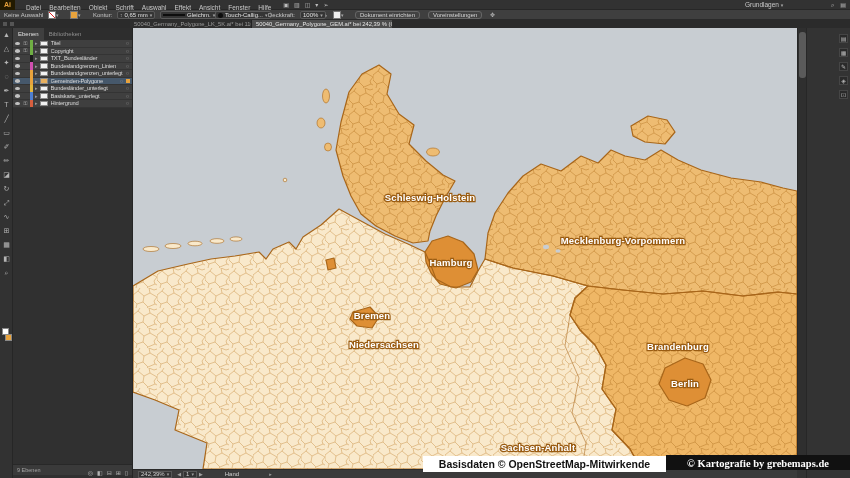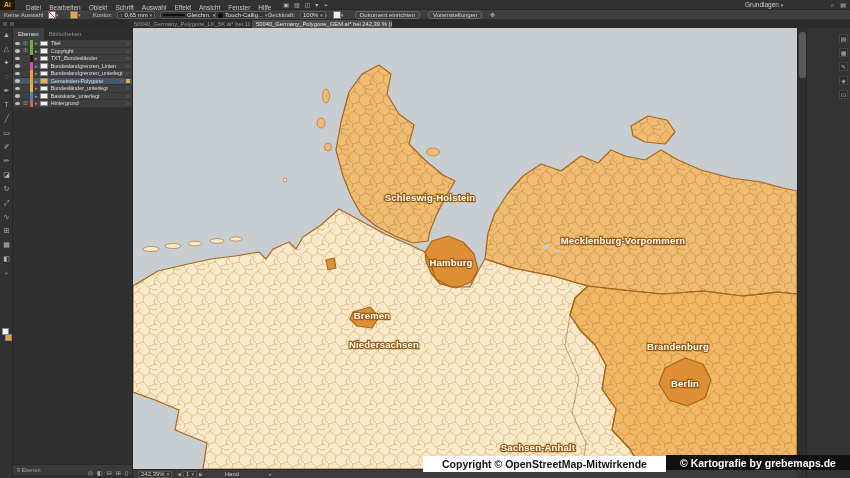--- a/index.html
+++ b/index.html
@@ -100,21 +100,21 @@
   .sbbox { border:1px solid #575757; background:#333; padding:0 2px; height:7px; display:flex;
            align-items:center; gap:2px; }
   .sbarrow { color:#9f9f9f; font-size:5px; }
 
   
   #attr-left { position:absolute; left:423px; top:456px; width:243px; height:16px; background:#fff;
                color:#111; font-size:10.5px; font-weight:bold; line-height:16px; text-align:center;
                z-index:20; white-space:nowrap; }
   #attr-right { position:absolute; left:666px; top:455px; width:184px; height:15px; background:#111;
                 color:#fff; font-size:10.5px; font-weight:bold; line-height:17px; text-align:center;
-                z-index:21; white-space:nowrap; }
+                z-index:21; white-space:nowrap;font-family:Liberation Serif, serif; }
 </style>
 </head>
 <body>
 
 <div id="app">
 
   <div id="menubar">
     <div id="ai-logo">Ai</div>
     <div id="menu-items"><span class="mitem">Datei</span><span class="mitem">Bearbeiten</span><span class="mitem">Objekt</span><span class="mitem">Schrift</span><span class="mitem">Auswahl</span><span class="mitem">Effekt</span><span class="mitem">Ansicht</span><span class="mitem">Fenster</span><span class="mitem">Hilfe</span></div>
     <div id="menu-right-icons">
@@ -442,16 +442,16 @@
       <span class="sbarrow">▶</span>
       </span>
     <span class="sbitem" style="margin-left:22px;">
         <span>Hand</span>
       </span>
     <span class="sbitem" style="margin-left:30px;">
         <span class="sbarrow">▸</span>
       </span>
   </div>
 
-  <div id="attr-left">Copyright © OpenStreetMap-Mitwirkende</div>
+  <div id="attr-left">Basisdaten © OpenStreetMap-Mitwirkende</div>
   <div id="attr-right">© Kartografie by grebemaps.de</div>
 
 </div>
 
 </body></html>

